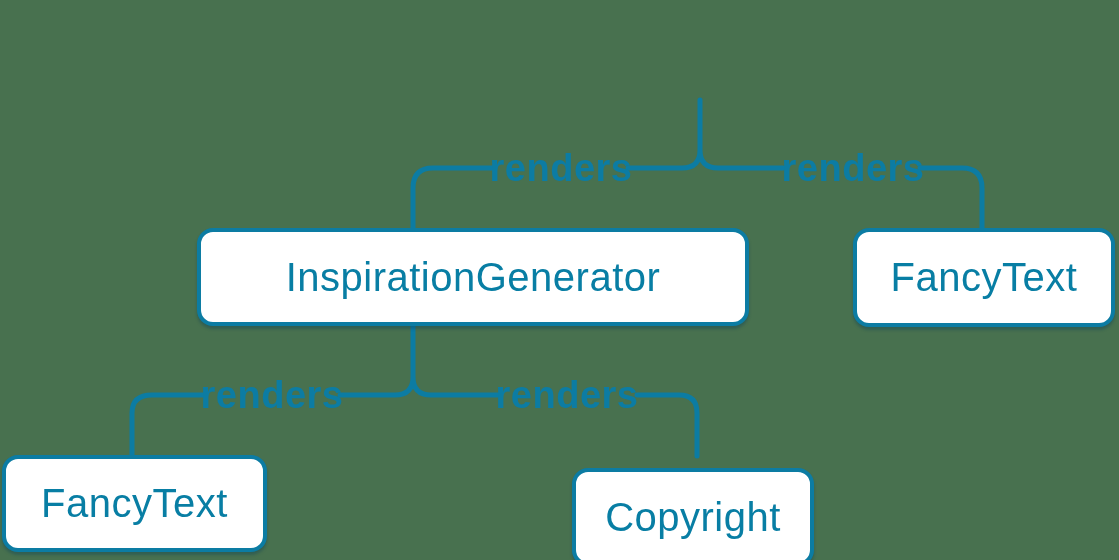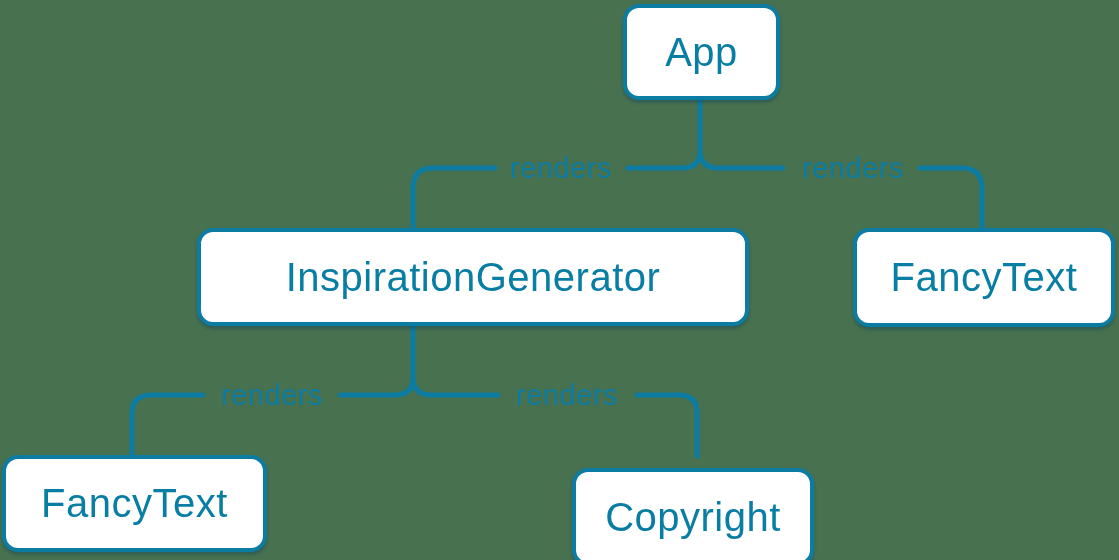--- a/index.html
+++ b/index.html
@@ -46,22 +46,22 @@
   }
   .node-app        { left: 623px; top: 4px;   width: 157px; height: 96px; }
   .node-ig         { left: 197px; top: 228px; width: 552px; height: 98px; }
   .node-ft-right   { left: 853px; top: 228px; width: 262px; height: 99px; }
   .node-ft-left    { left: 2px;   top: 455px; width: 265px; height: 97px; }
   .node-copyright  { left: 572px; top: 456px; width: 242px; height: 98px; margin-top: 12px; }
   .edge-label {
     position: absolute;
     transform: translate(-50%, -50%);
     color: var(--line);
-    font-size: 29px;
-    font-weight: 400;
+    font-size: 38px;
+    font-weight: 700;
     letter-spacing: 0.5px;
     white-space: nowrap;
   }
   .edge-label-1 { left: 561px; top: 168px; }
   .edge-label-2 { left: 853px; top: 168px; }
   .edge-label-3 { left: 272px; top: 395px; }
   .edge-label-4 { left: 567px; top: 395px; }
 </style>
 </head>
 <body>
@@ -76,23 +76,20 @@
 
     <path d="M920 168 L962 168 Q982 168 982 188 L982 228"></path>
 
     <path d="M413 326 L413 377 Q413 395 395 395 L340 395 M413 377 Q413 395 431 395 L498 395"></path>
 
     <path d="M203 395 L152 395 Q132 395 132 413 L132 455"></path>
 
     <path d="M637 395 L679 395 Q697 395 697 413 L697 456"></path>
   </svg>
 
-  <div class="node node-app">
-    <span>App</span>
-  </div>
 
   <div class="node node-ig">
     <span>InspirationGenerator</span>
   </div>
 
   <div class="node node-ft-right">
     <span>FancyText</span>
   </div>
 
   <div class="node node-ft-left">

